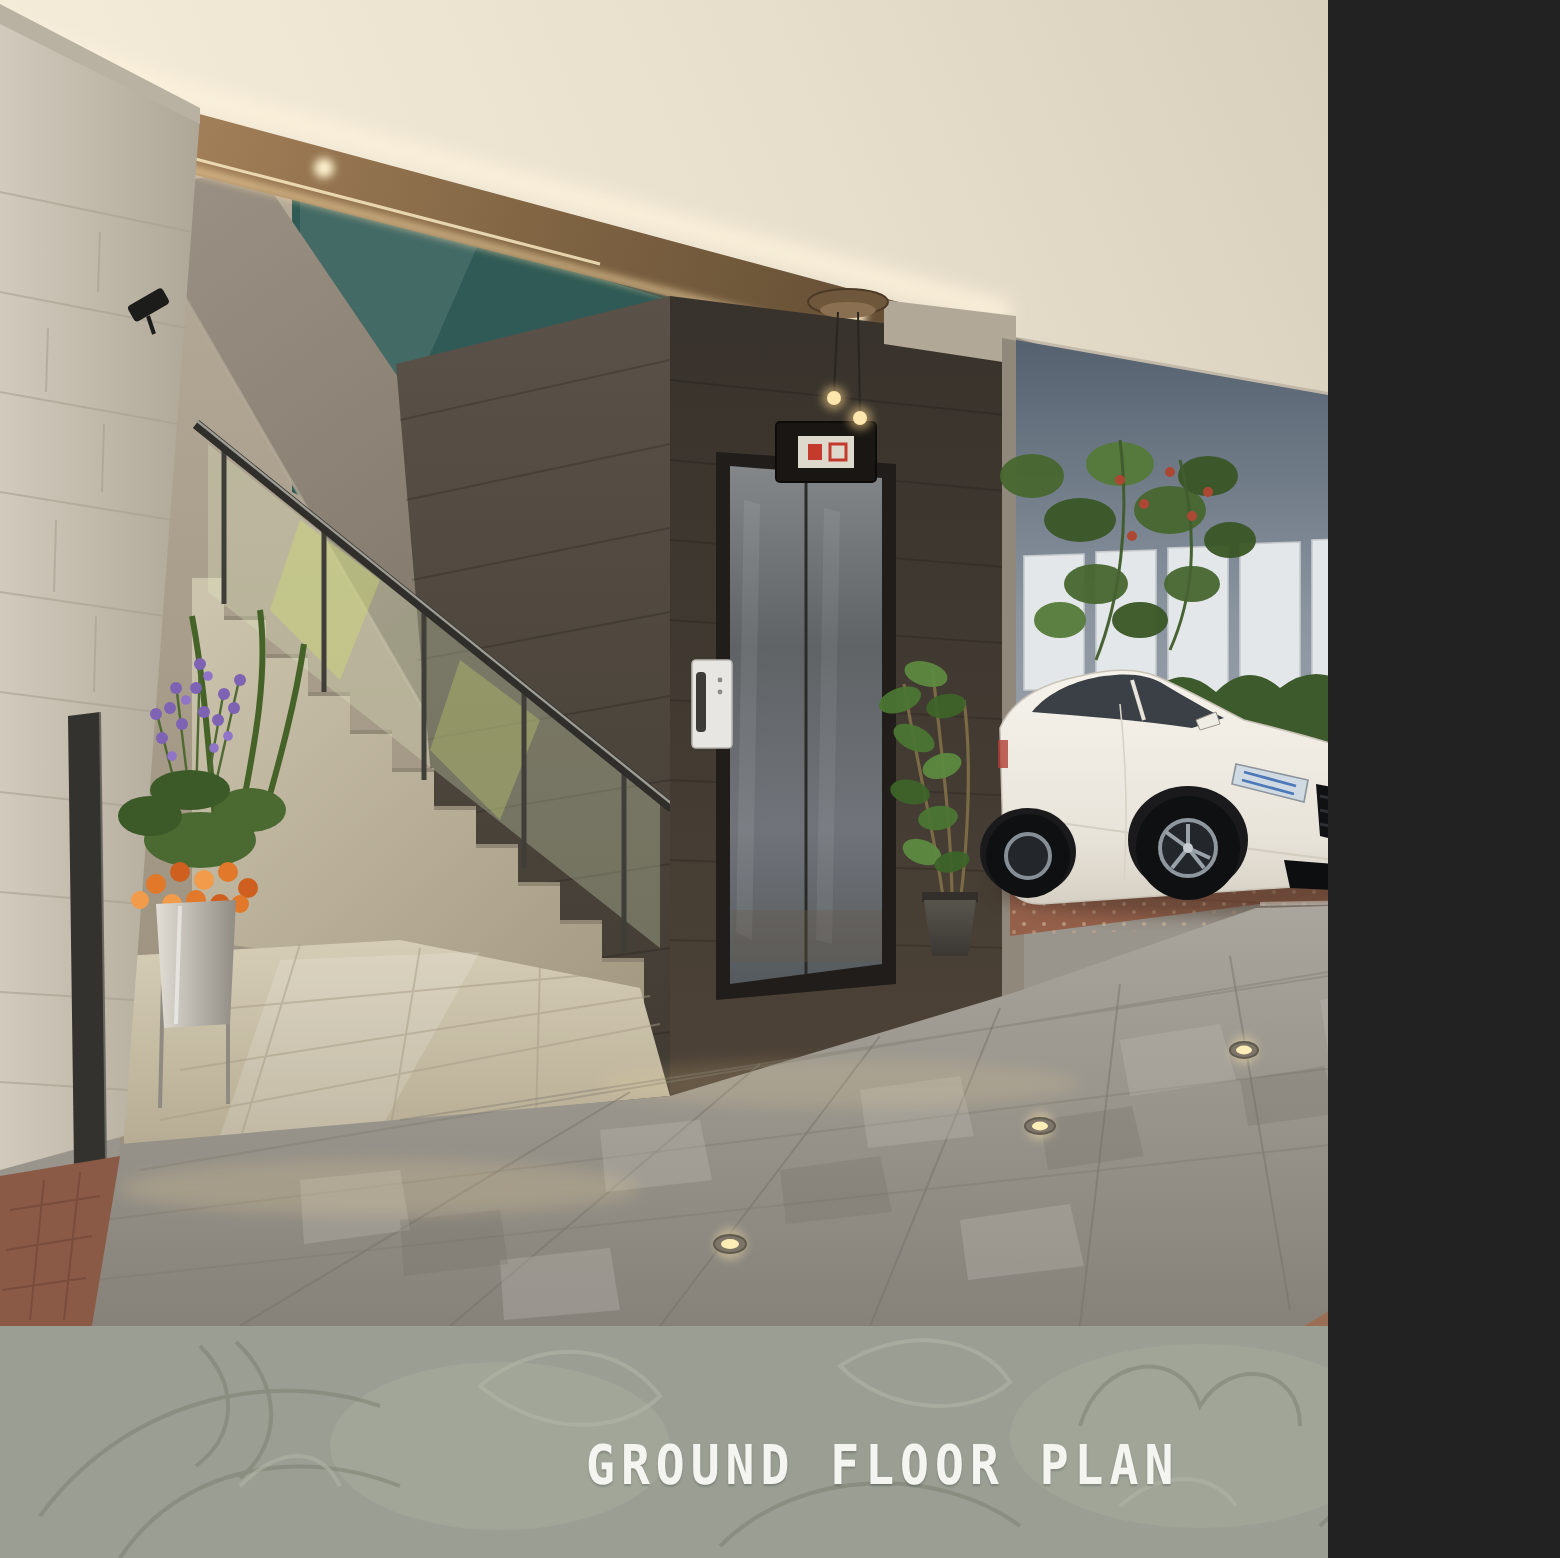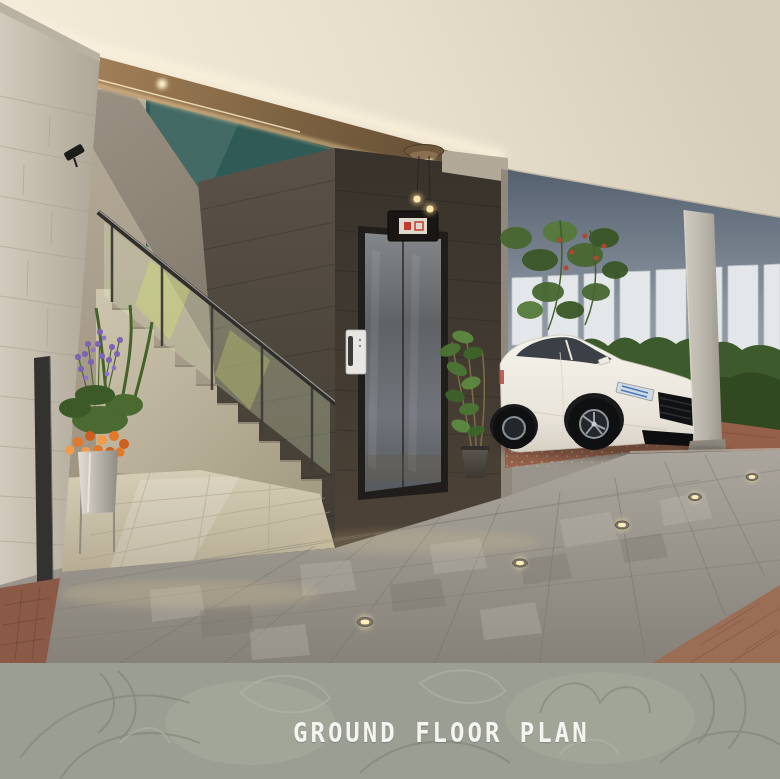--- a/index.html
+++ b/index.html
@@ -1,16 +1,16 @@
 <!DOCTYPE html>
 <html style="--banner-bg: #9a9e93; --banner-text: #f4f4f1; --banner-leaf-dark: #7e8272; --banner-leaf-light: #b1b5a6; --ceiling: #e9e0cf; --cove-light: #ffe9bd; --stone-wall: #c6bfaf; --slate-wall: #46403a; --elevator-door: #6a6e72; --indicator-red: #c43b2e; --glass-teal: #2f5a55; --back-wall: #8a95a2; --fence: #e4e7e9; --hedge: #3c5a2b; --car-body: #f2efe7; --terracotta: #94604a; --pavement: #96928a; --lobby-floor: #c6bda8; --flower-purple: #7e63b4; --flower-orange: #e2782a;"><head>
 <meta charset="utf-8">
 <style>
   html,body{margin:0;padding:0;background:#222;}
-  #stage{position:relative;width:780px;height:779px;overflow:hidden;
+  #stage{position:relative;width:664px;height:779px;overflow:hidden;
          font-family:"Liberation Sans",sans-serif;background:#9a958c;}
   #scene{position:absolute;left:0;top:0;}
   #banner{position:absolute;left:0;top:663px;width:780px;height:116px;
           background:var(--banner-bg,#9a9e93);overflow:hidden;}
   #banner svg{position:absolute;left:0;top:0;}
   #banner-title{position:absolute;left:293px;top:54px;
           font-family:"DejaVu Sans Mono","Liberation Mono",monospace;
           font-weight:bold;font-size:24px;letter-spacing:3px;
           color:var(--banner-text,#f4f4f1);
           transform:scaleY(1.14);transform-origin:left top;

